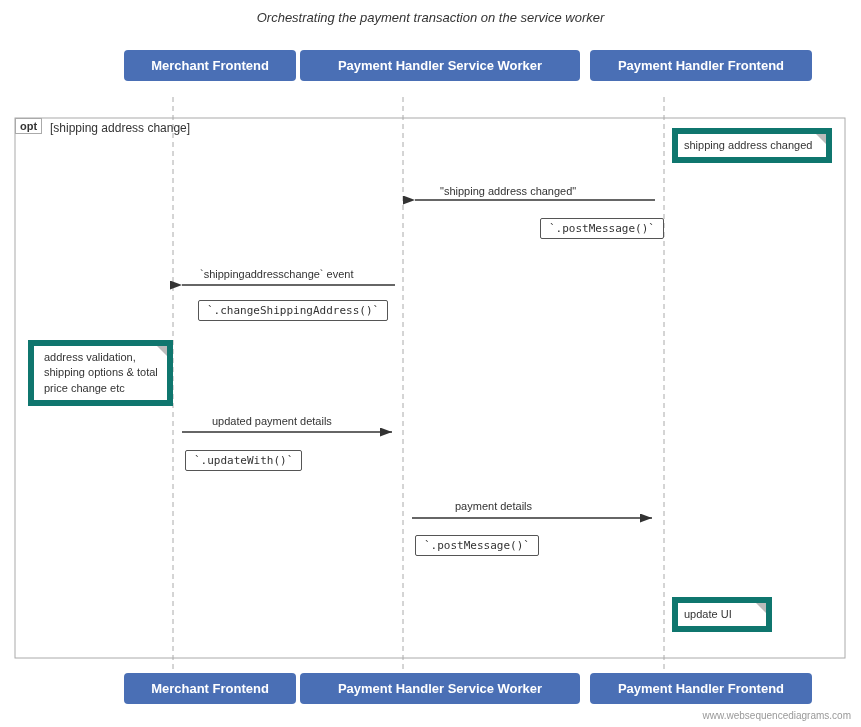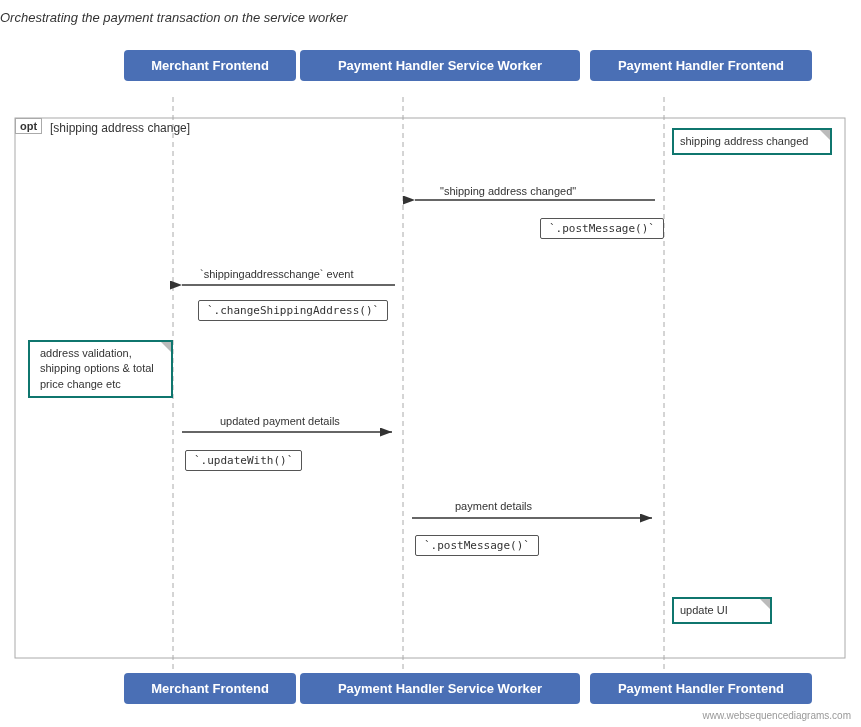--- a/index.html
+++ b/index.html
@@ -11,20 +11,21 @@
       overflow: hidden;
       position: relative;
     }
     .diagram-container {
       width: 861px;
       height: 727px;
       position: relative;
       background: #fff;
     }
     .title {
+      text-align: center;
       font-size: 13px;
       padding-top: 10px;
       color: #333;
       font-style: italic;
     }
     
     .participant-box {
       position: absolute;
       background: #4a6fb5;
       color: #fff;
@@ -47,21 +48,21 @@
       padding: 1px 4px;
     }
     .opt-condition {
       position: absolute;
       font-size: 12px;
       color: #333;
     }
     
     .note-box {
       position: absolute;
-      border: 2px solid #0f766e;
+      border: 6px solid #0f766e;
       background: #fff;
       font-size: 11px;
       color: #333;
       padding: 4px 6px;
       line-height: 1.4;
     }
     .note-box.dog-ear::after {
       content: '';
       position: absolute;
       top: 0;
@@ -164,21 +165,21 @@
   <div class="method-box" style="left:198px; top:300px;">
     <span>`.changeShippingAddress()`</span>
   </div>
 
   <div class="note-box dog-ear" style="left:28px; top:340px; width:145px;padding-left:10px;">
     <span>address validation,
 shipping options &amp;
 total price change etc</span>
   </div>
 
-  <div style="position:absolute; left:220px; top:415px; font-size:11px; color:#333;">
+  <div style="position:absolute; left:212px; top:415px; font-size:11px; color:#333;">
     <span>updated payment details</span>
   </div>
 
   <div class="method-box" style="left:185px; top:450px;">
     <span>`.updateWith()`</span>
   </div>
 
   <div style="position:absolute; left:455px; top:500px; font-size:11px; color:#333;text-align:center;">
     <span>payment details</span>
   </div>

